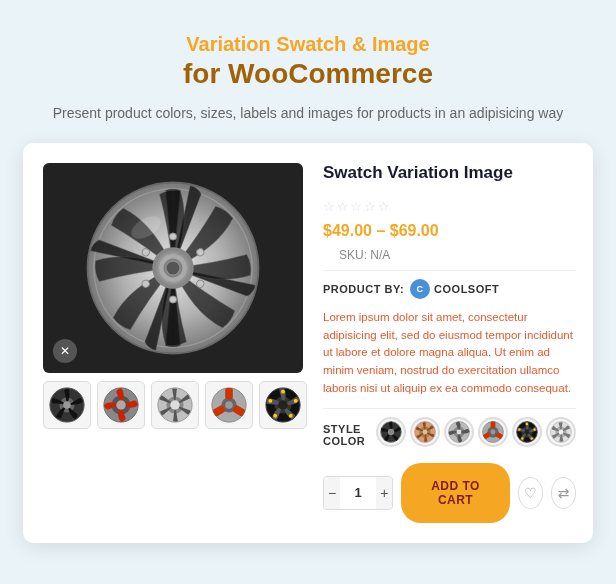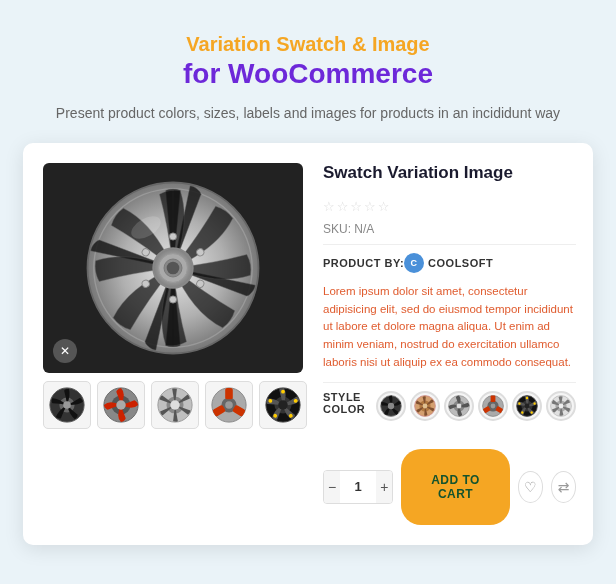--- a/index.html
+++ b/index.html
@@ -21,21 +21,21 @@
     .header-title-colored {
       font-size: 20px;
       font-weight: 700;
       color: #f5a623;
       line-height: 1.2;
     }
 
     .header-title-black {
       font-size: 28px;
       font-weight: 700;
-      color: #6d28d9;
+      color: #a16207;
       line-height: 1.3;
     }
 
     .header-subtitle {
       margin-top: 10px;
       font-size: 14px;
       color: #666;
       line-height: 1.6;
     }
 
@@ -141,29 +141,31 @@
       font-size: 16px;
       font-weight: 700;
       color: #f5a623;
       margin-bottom: 8px;
     }
 
     .sku {
       font-size: 12px;
       color: #888;
       margin-bottom: 8px;
+      margin-left: 16px;
     }
 
     .sku span {
       color: #888;
     }
 
     .product-by {
       display: flex;
       align-items: center;
+      gap: 6px;
       font-size: 11px;
       font-weight: 700;
       color: #333;
       letter-spacing: 0.5px;
       margin-bottom: 10px;
       text-transform: uppercase;
     }
 
     .coolsoft-logo {
       display: flex;
@@ -189,23 +191,23 @@
 
     .description {
       font-size: 11.5px;
       color: #e05c2f;
       line-height: 1.55;
       margin-bottom: 10px;
     }
 
     .style-color-row {
       display: flex;
-      align-items: flex-start;
+      align-items: flex-end;
       gap: 10px;
-      margin-bottom: 28px;
+      margin-bottom: 16px;
     }
 
     .style-color-label {
       font-size: 11px;
       font-weight: 700;
       color: #333;
       text-transform: uppercase;
       letter-spacing: 0.5px;
     }
 
@@ -265,24 +267,24 @@
       border: none;
       text-align: center;
       font-size: 13px;
       font-weight: 600;
       color: #333;
       outline: none;
     }
 
     .add-to-cart-btn {
       background: #f5a623;
-      color: #14532d;
+      color: #7f1d1d;
       border: none;
       border-radius: 20px;
-      padding: 24px 20px;
+      padding: 16px 20px;
       font-size: 12px;
       font-weight: 700;
       cursor: pointer;
       text-transform: uppercase;
       letter-spacing: 0.5px;
     }
 
     .wishlist-btn {
       width: 32px;
       height: 32px;
@@ -319,21 +321,21 @@
   </style>
 </head>
 <body>
 
 <div class="header-section">
   <div>
     <span class="header-title-colored">Variation Swatch &amp; Image</span><br>
     <span class="header-title-black">for WooCommerce</span>
   </div>
   <p class="header-subtitle">Present product colors, sizes, labels and images for products
-in an incididunt way</p>
+in an adipisicing way</p>
 </div>
 
 <div class="product-card">
 
   <div class="product-images">
     <div class="main-image">
 
       <svg class="wheel-svg" viewBox="0 0 200 200" xmlns="http://www.w3.org/2000/svg">
         <defs>
           <radialGradient id="rimGrad" cx="50%" cy="50%" r="50%">
@@ -469,20 +471,21 @@
     <h2 class="product-title">Swatch Variation Image</h2>
 
     <div class="stars">
       <span class="star">☆</span>
       <span class="star">☆</span>
       <span class="star">☆</span>
       <span class="star">☆</span>
       <span class="star">☆</span>
     </div>
 
+    <div class="price">$49.00 – $69.00</div>
 
     <div class="sku">
       <span>SKU:</span>
       <span>N/A</span>
     </div>
 
     <hr class="divider">
 
     <div class="product-by">
       <span>PRODUCT BY:</span>

